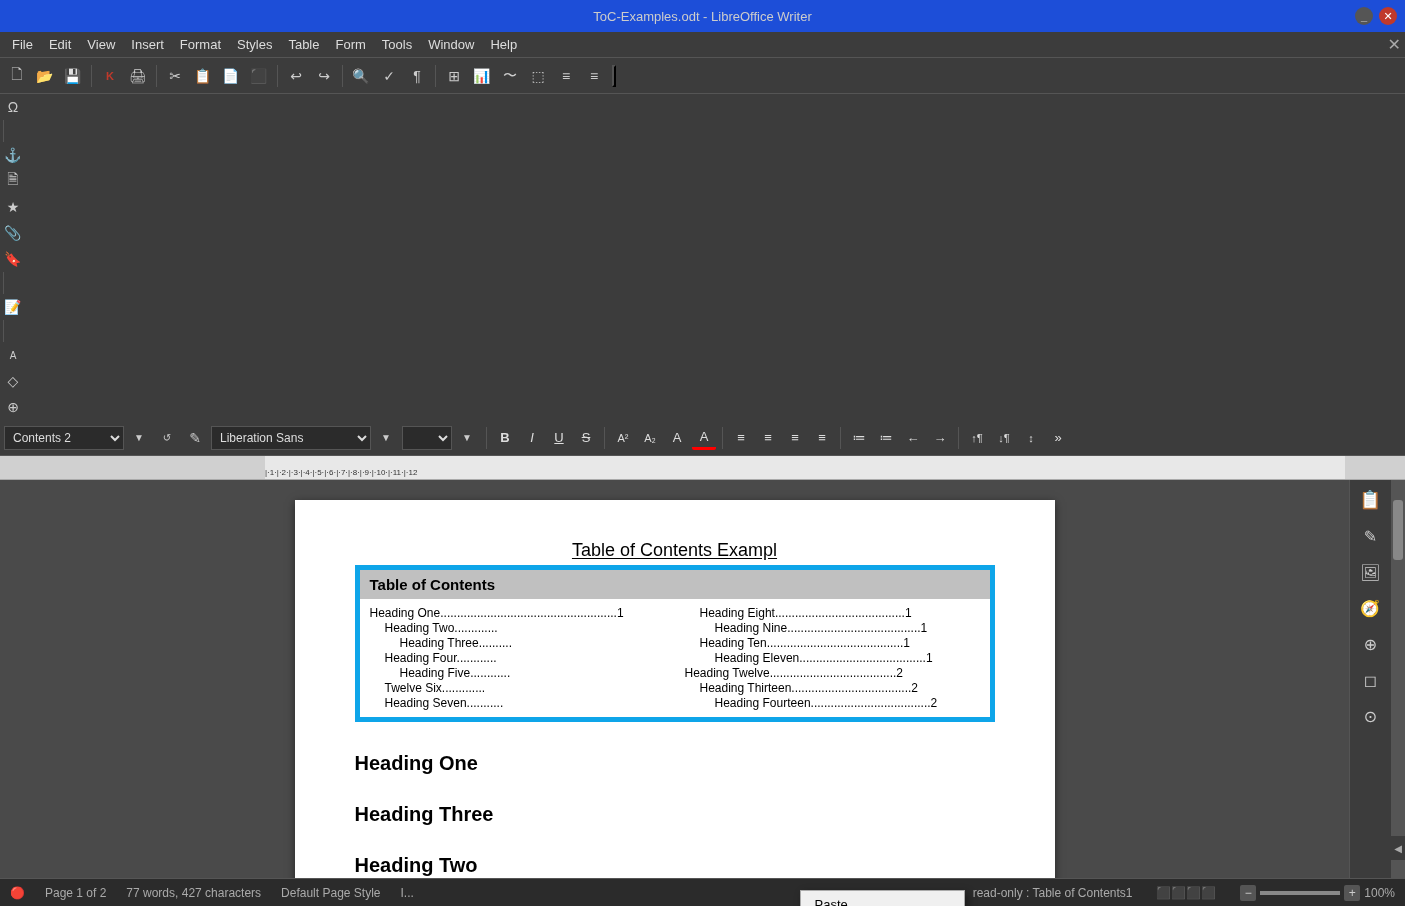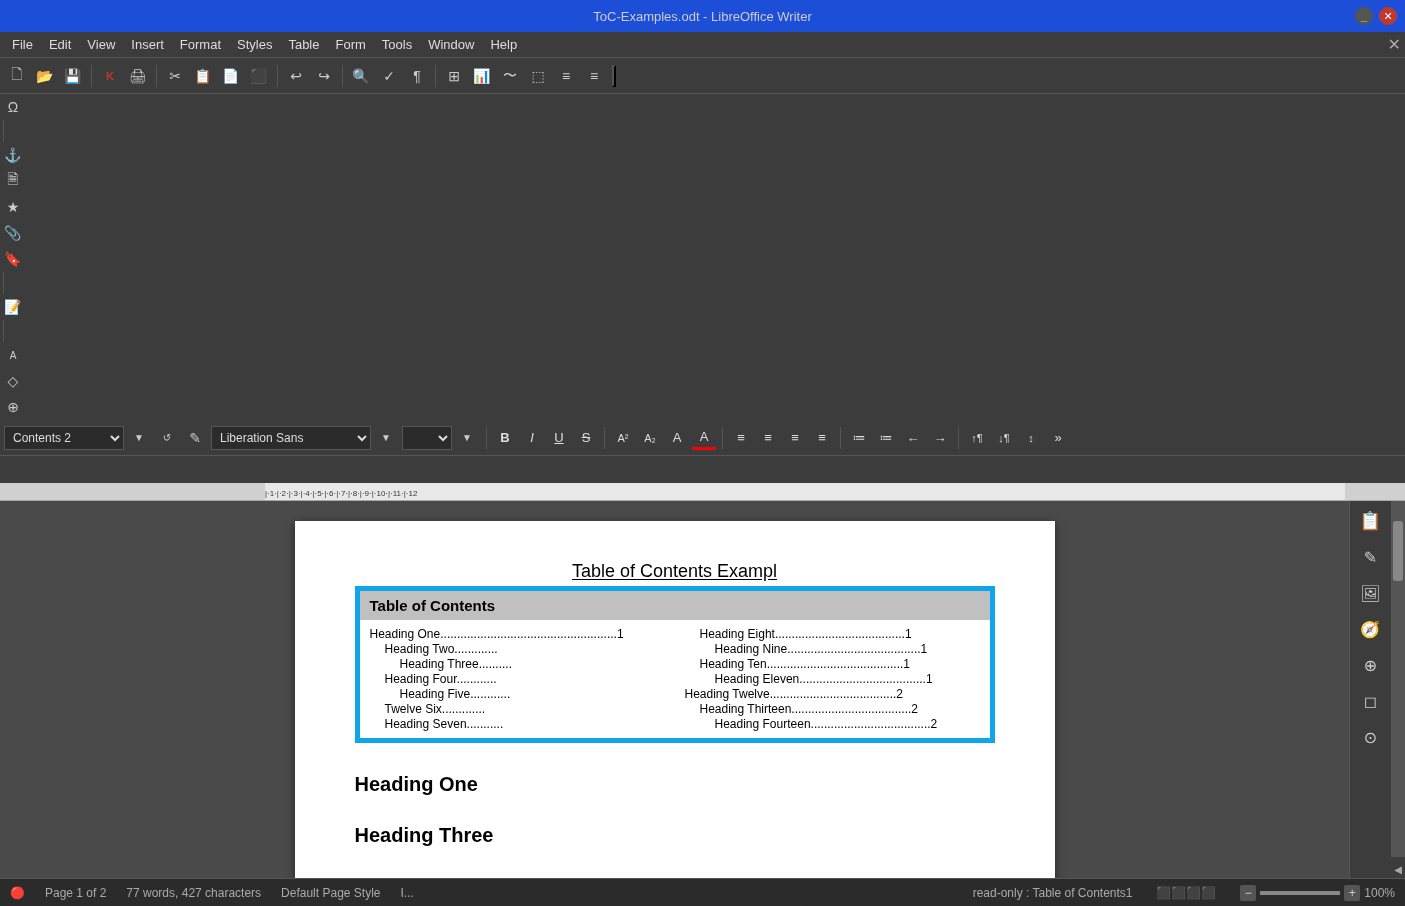--- a/index.html
+++ b/index.html
@@ -112,26 +112,25 @@
       cursor: pointer;
       padding: 0 3px;
       border-radius: 2px;
     }
     .fmt-btn.bold { font-weight: bold; }
     .fmt-btn.italic { font-style: italic; }
     .fmt-btn.underline { text-decoration: underline; }
 
     
     #ruler {
-      height: 18px;
+      height: 24px;
       background: #d0d0d0;
       border-bottom: 1px solid #aaa;
       position: relative;
       overflow: hidden;
-      margin-top: 27px;
     }
     .ruler-inner {
       position: absolute;
       left: 265px;
       right: 60px;
       height: 100%;
       background: #e8e8e8;
       display: flex;
       align-items: flex-end;
     }

